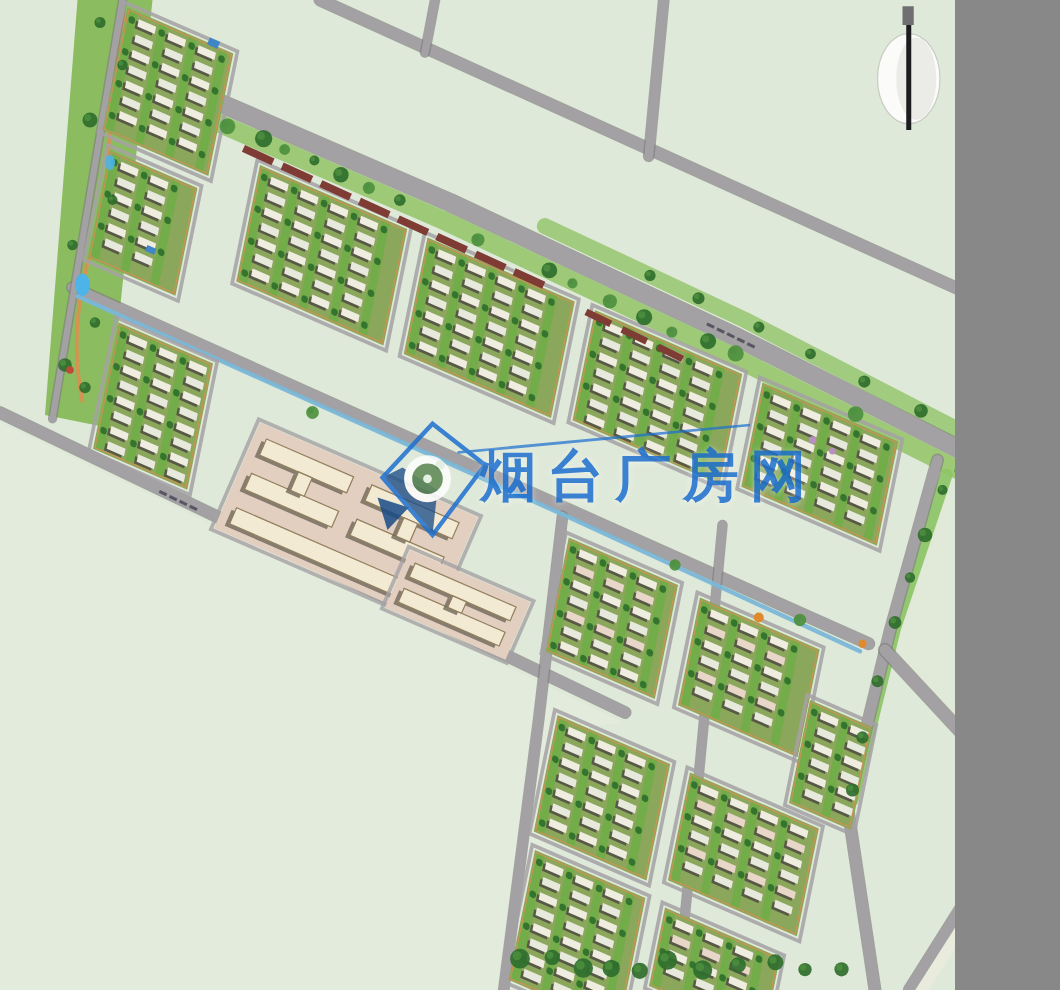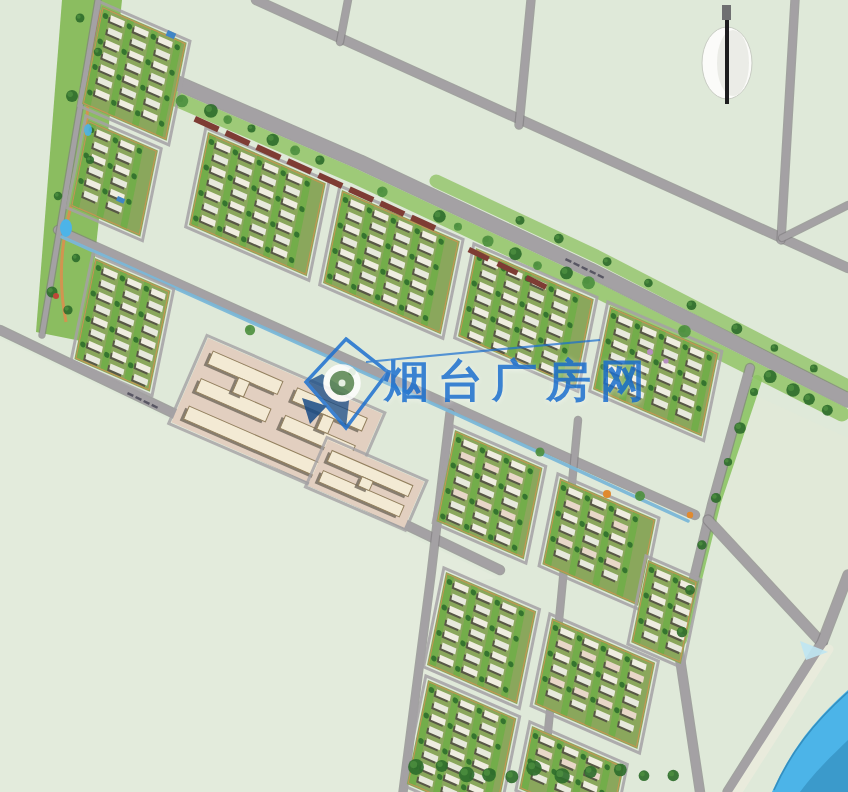--- a/index.html
+++ b/index.html
@@ -1,17 +1,17 @@
 <!DOCTYPE html>
 <html><head>
 <meta charset="utf-8">
 <style>
   html,body{margin:0;padding:0;background:#888;}
   .stage{
-    width:848px;height:792px;position:relative;overflow:hidden;
+    width:764px;height:792px;position:relative;overflow:hidden;
     background:#86efac;font-family:"DejaVu Sans",sans-serif;
   }
   .stage svg.plan{position:absolute;left:0;top:0;}
   .watermark{
     position:absolute;left:300px;top:336px;width:420px;height:110px;
     opacity:.84;pointer-events:none;
   }
   .wm-logo{position:absolute;left:0;top:0;}
   .wm-text{
     position:absolute;left:84px;top:22px;

